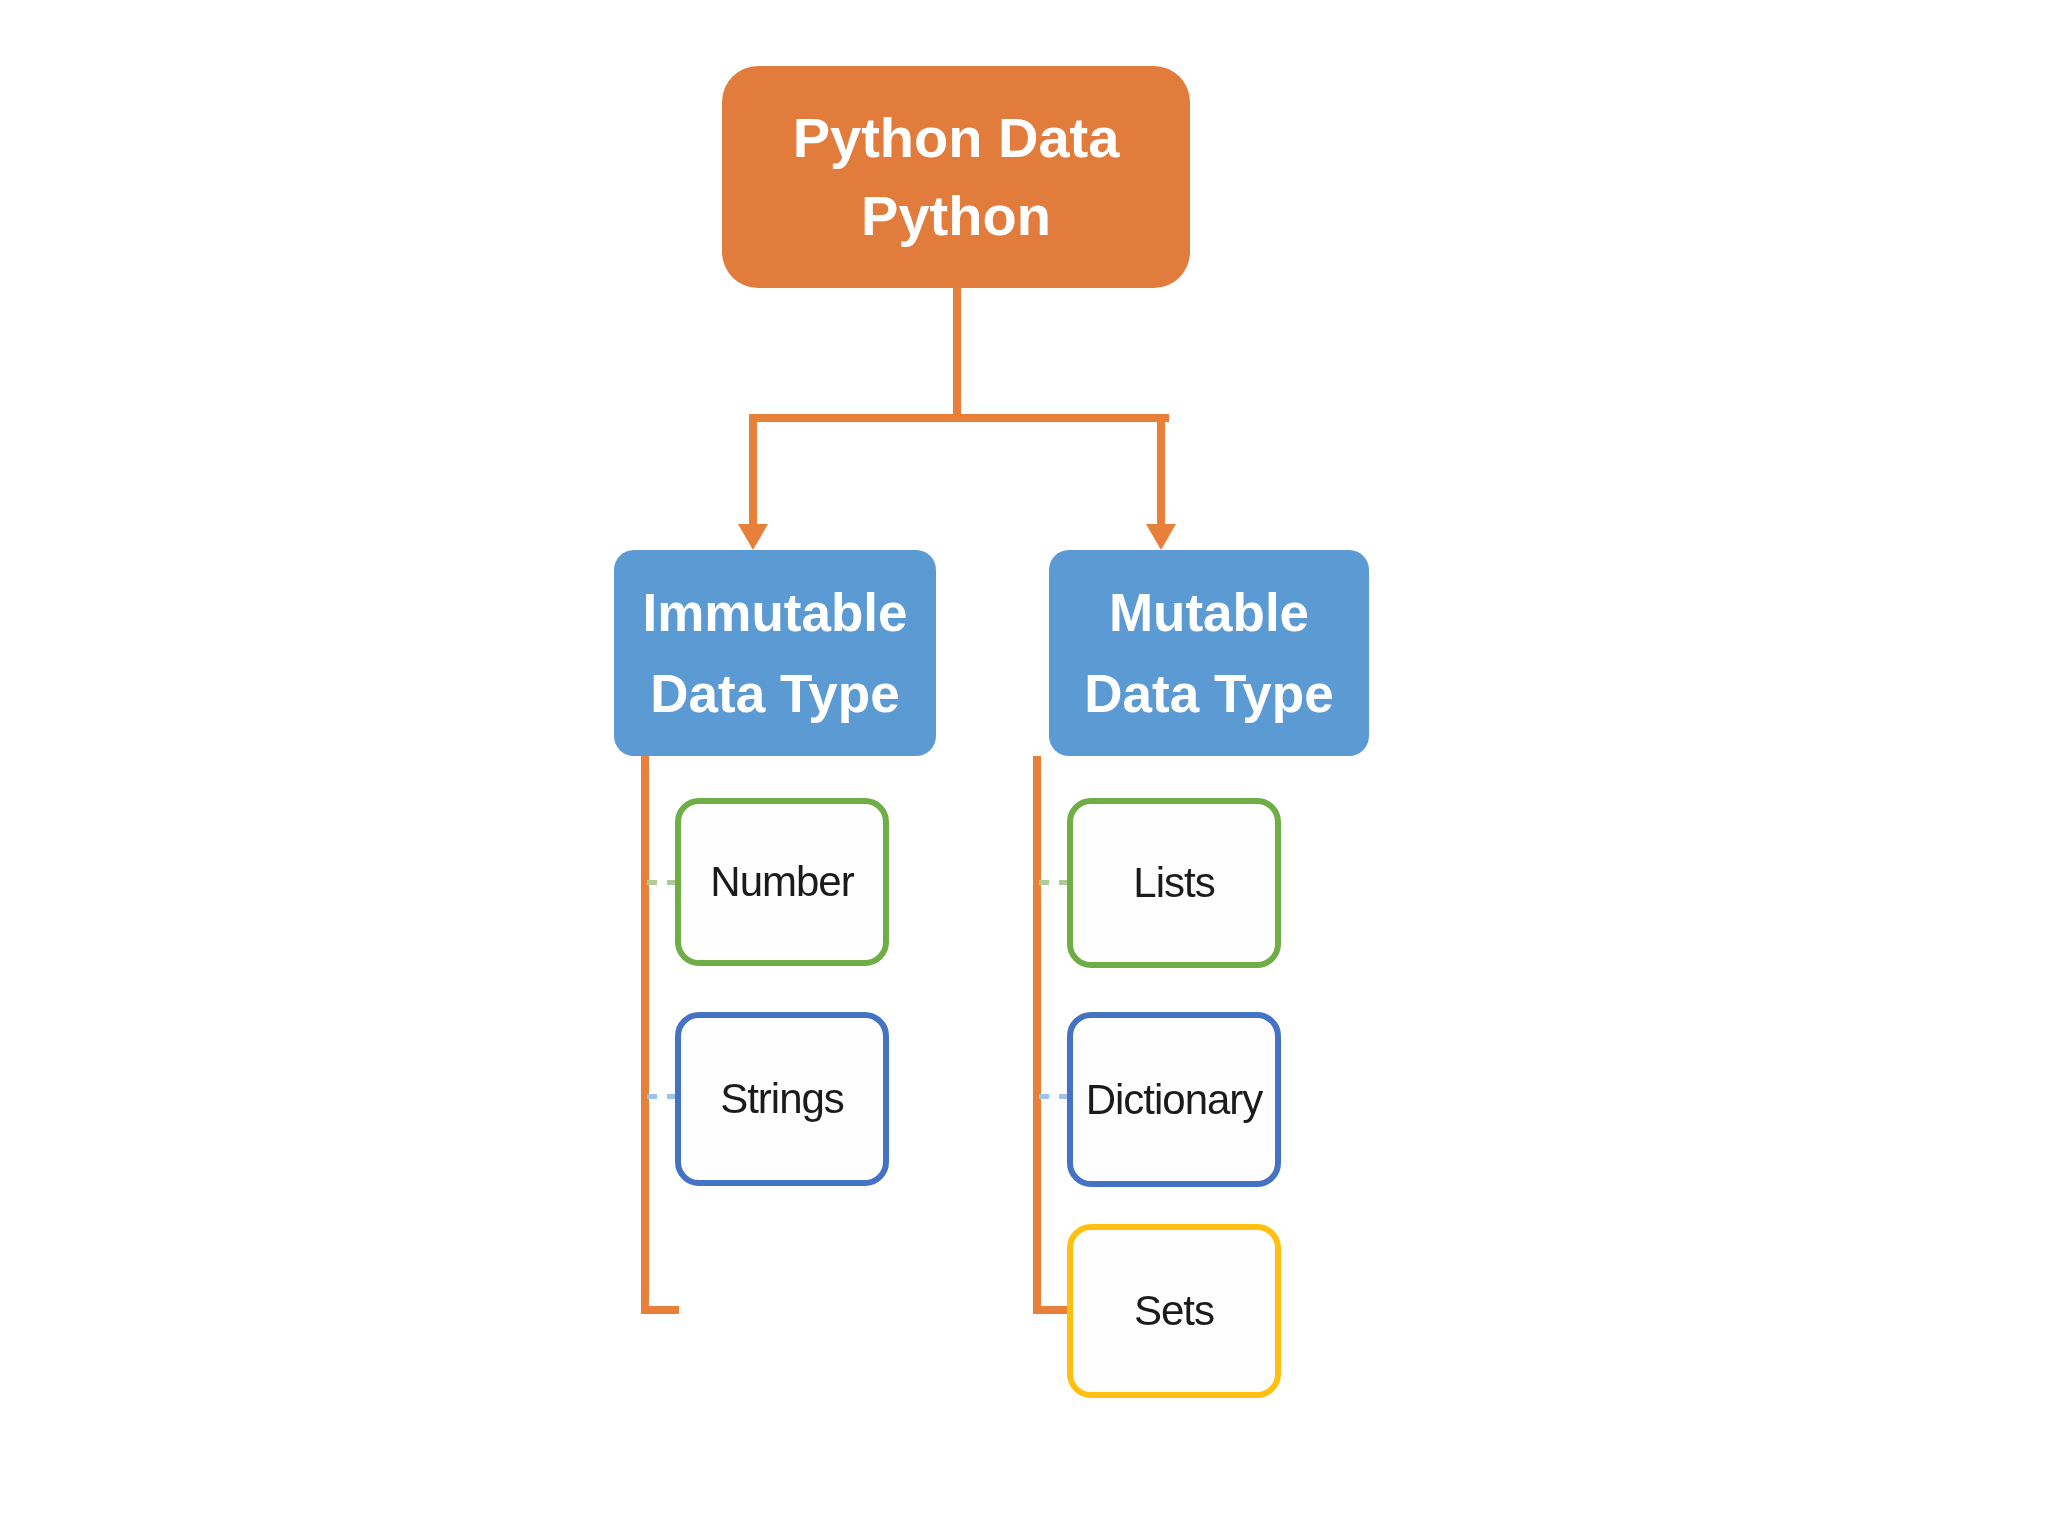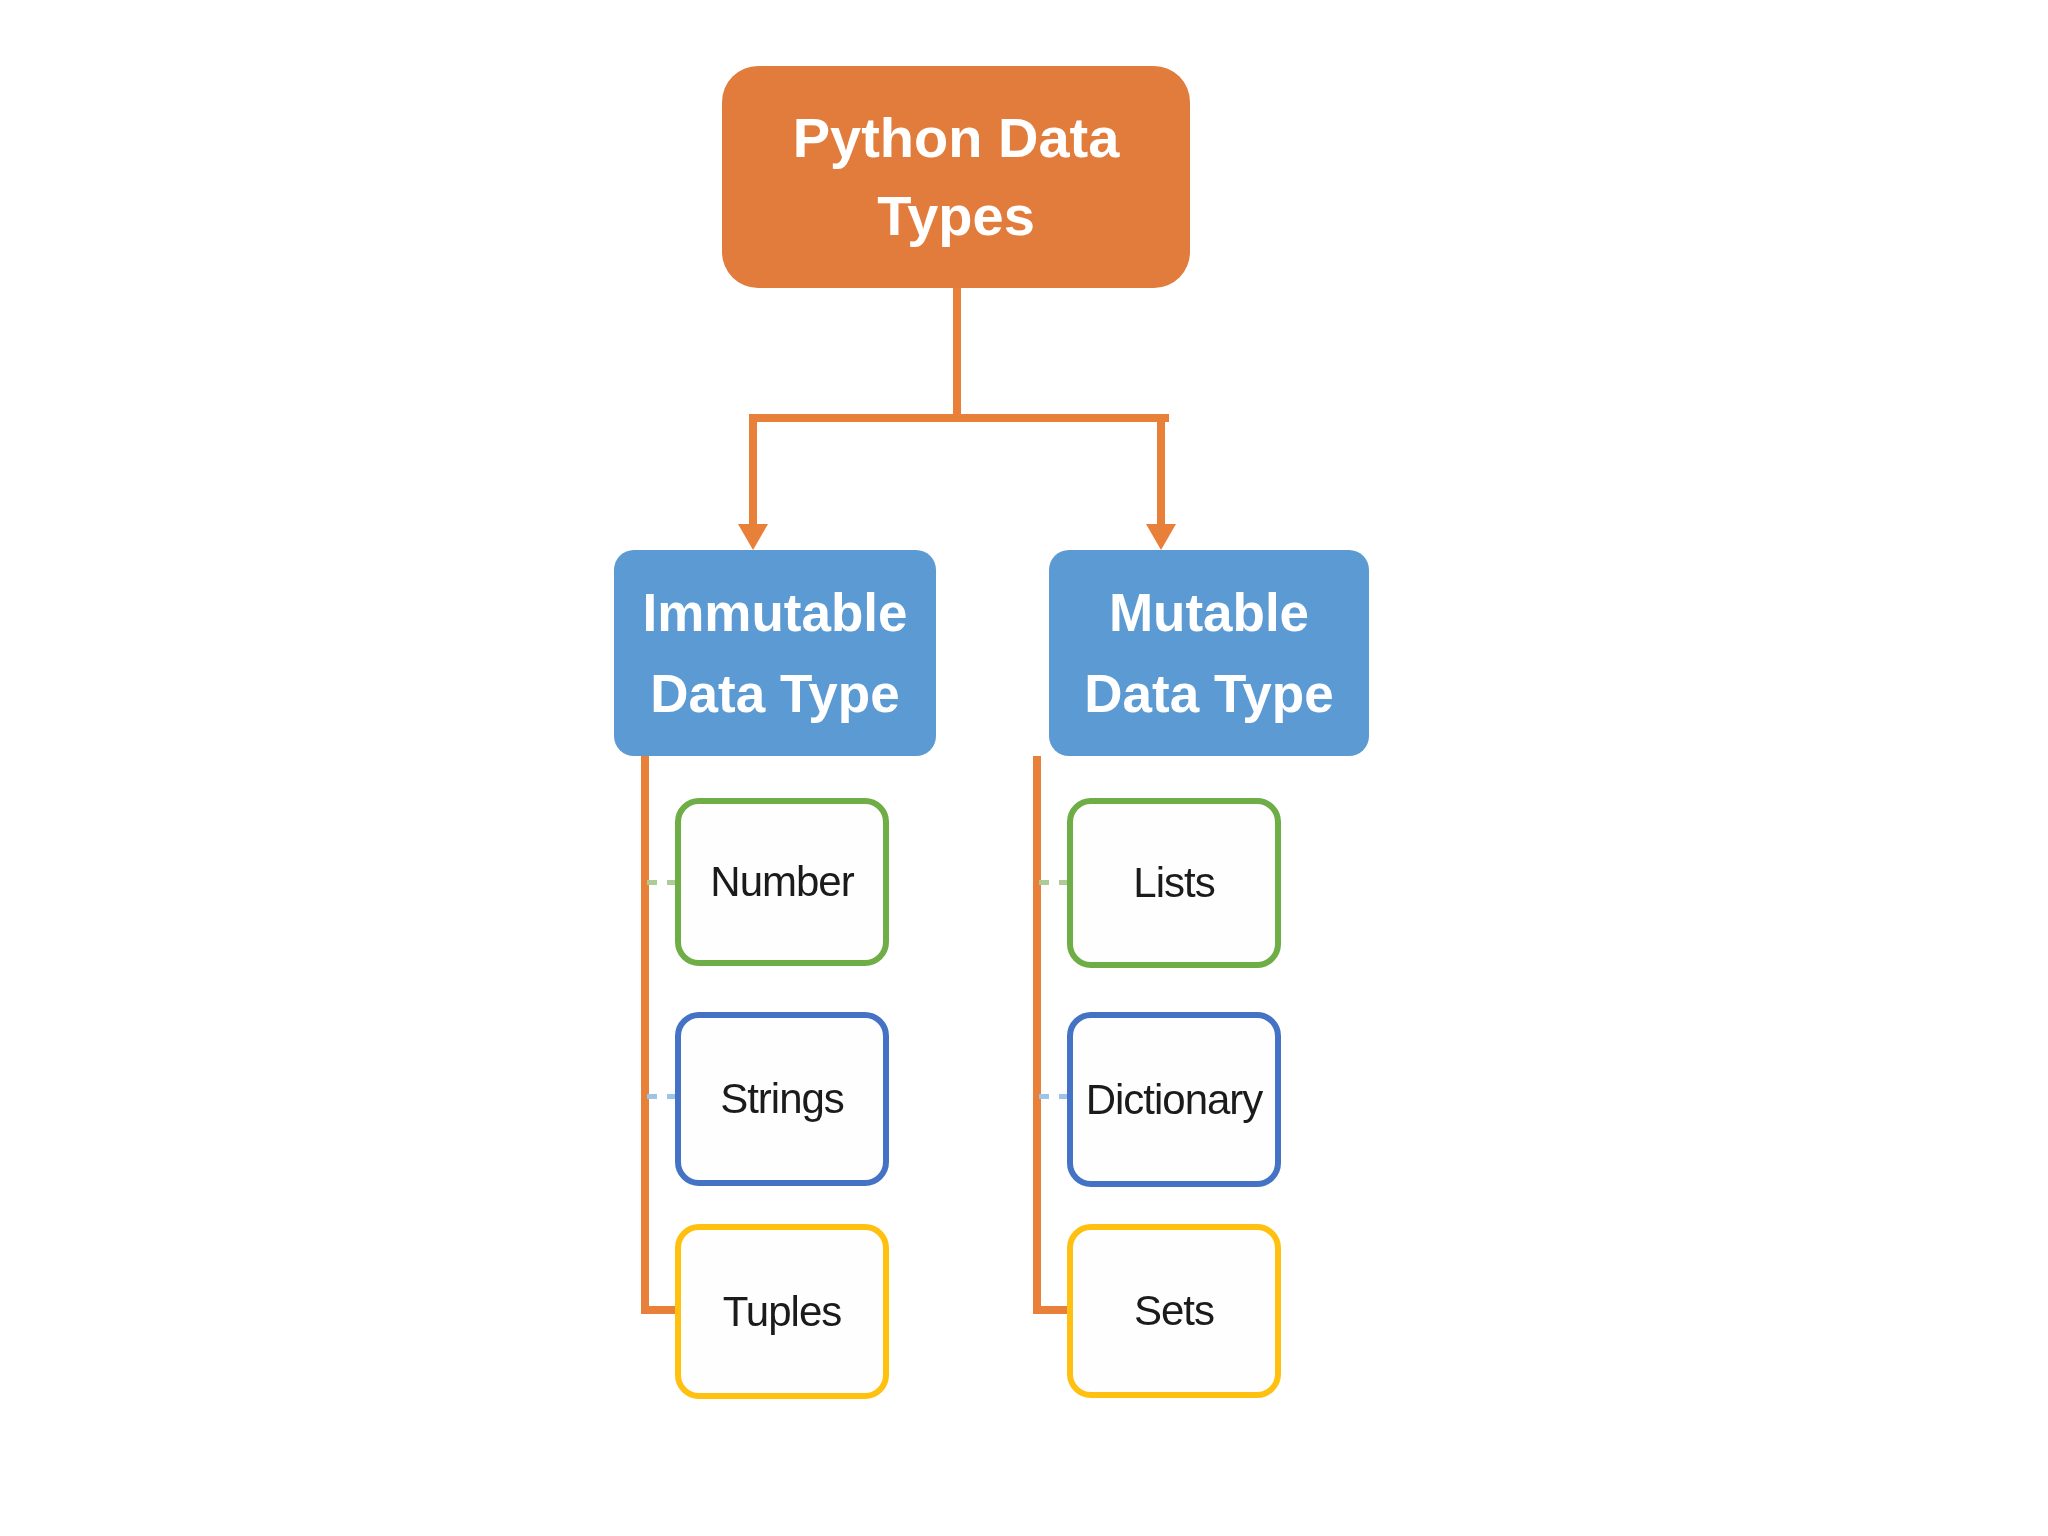--- a/index.html
+++ b/index.html
@@ -109,21 +109,21 @@
 
   .line-label { display: block; }
 </style>
 </head>
 <body>
 
 <div id="canvas">
 
   <div class="node root-node">
     <span class="line-label">Python Data</span>
-    <span class="line-label">Types</span>
+    <span class="line-label">Python</span>
   </div>
 
   <div class="conn conn-root-stem"></div>
   <div class="conn conn-split-bar"></div>
   <div class="conn conn-drop-left"></div>
   <div class="conn conn-drop-right"></div>
   <div class="arrow-down" id="arrow-immutable"></div>
   <div class="arrow-down" id="arrow-mutable"></div>
 
   <div class="node branch-node" id="branch-immutable">
@@ -144,23 +144,20 @@
   <div class="dash dash-blue" id="dash-strings"></div>
   <div class="dash dash-green" id="dash-lists"></div>
   <div class="dash dash-blue" id="dash-dictionary"></div>
 
   <div class="node leaf-node leaf-green" id="leaf-number">
     <span>Number</span>
   </div>
   <div class="node leaf-node leaf-blue" id="leaf-strings">
     <span>Strings</span>
   </div>
-  <div class="node leaf-node leaf-gold" id="leaf-tuples">
-    <span>Tuples</span>
-  </div>
 
   <div class="node leaf-node leaf-blue" id="leaf-dictionary">
     <span>Dictionary</span>
   </div>
   <div class="node leaf-node leaf-green" id="leaf-lists">
     <span>Lists</span>
   </div>
   <div class="node leaf-node leaf-gold" id="leaf-sets">
     <span>Sets</span>
   </div>

